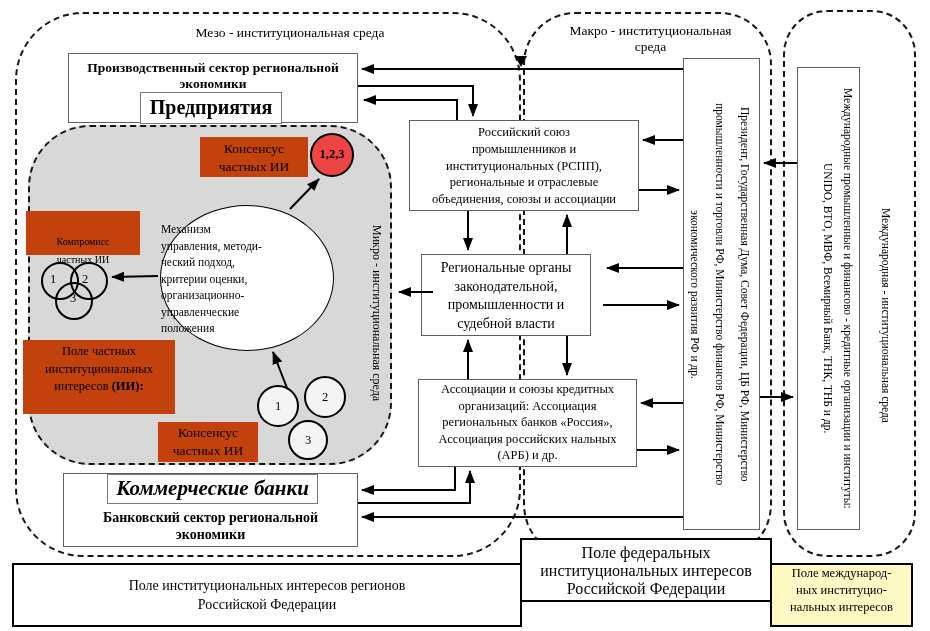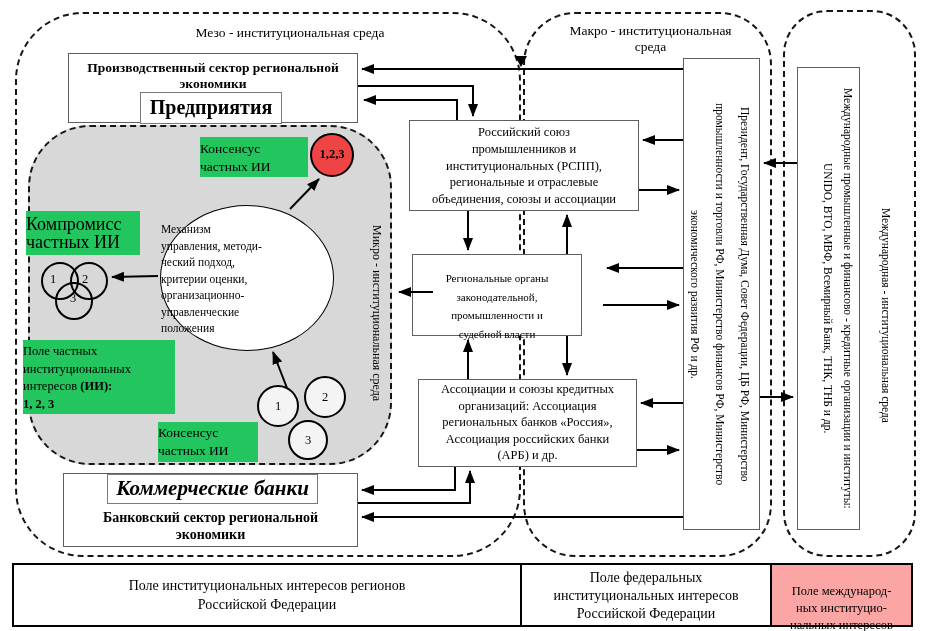--- a/index.html
+++ b/index.html
@@ -3,21 +3,21 @@
 <meta charset="utf-8">
 <style>
   html,body{margin:0;padding:0;background:#fff;}
   #stage{
     position:relative;width:930px;height:631px;background:#ffffff;
     font-family:"Liberation Serif","DejaVu Serif",serif;color:#000;overflow:hidden;
   }
   .abs{position:absolute;box-sizing:border-box;}
   .dashed{position:absolute;box-sizing:border-box;border:2.6px dashed #151515;background:transparent;}
   .box{position:absolute;box-sizing:border-box;background:#fff;border:1.4px solid #5f5f5f;text-align:center;}
-  .patch{position:absolute;box-sizing:border-box;background:#22c55e;text-align:left;}
+  .patch{position:absolute;box-sizing:border-box;background:#c2410c;text-align:center;}
   .circle{position:absolute;box-sizing:border-box;border-radius:50%;border:2.3px solid #000;background:#ef4444;text-align:center;}
   .vtext{writing-mode:vertical-rl;text-orientation:mixed;text-align:center;}
   .ctr{text-align:center;}
   svg{display:block;}
   #arrows{position:absolute;left:0;top:0;z-index:60;pointer-events:none;}
   .lvl1{z-index:5}.lvl2{z-index:10}.lvl3{z-index:20}.lvl4{z-index:30}
 </style>
 </head>
 <body>
 
@@ -51,36 +51,35 @@
   <div class="abs lvl4" style="left:160px;top:205px;width:174px;height:146px;border:1.6px solid #000;border-radius:50%;background:#fff;font-size:11.5px;line-height:16.5px;padding-top:15px;">
     <div>Механизм</div>
     <div>управления, методи-</div>
     <div>ческий подход,</div>
     <div>критерии оценки,</div>
     <div>организационно-</div>
     <div>управленческие</div>
     <div>положения</div>
   </div>
 
-  <div class="patch lvl3" style="left:26px;top:211px;width:114px;height:44px;font-size:18px;line-height:18px;padding-top:4px;">
+  <div class="patch lvl3" style="left:26px;top:211px;width:114px;height:44px;font-size:10px;line-height:18px;padding-top:22px;">
     <div>Компромисс</div>
     <div>частных ИИ</div>
   </div>
   <div class="circle lvl3" style="left:41px;top:262px;width:38px;height:38px;background:transparent;border-width:2px;"></div>
   <div class="circle lvl3" style="left:70px;top:262px;width:38px;height:38px;background:transparent;border-width:2px;"></div>
   <div class="circle lvl3" style="left:55px;top:282px;width:38px;height:38px;background:transparent;border-width:2px;"></div>
   <div class="abs lvl4" style="left:50px;top:272px;font-size:12.5px;">1</div>
   <div class="abs lvl4" style="left:82px;top:272px;font-size:12.5px;">2</div>
   <div class="abs lvl4" style="left:70px;top:291px;font-size:12.5px;">3</div>
 
   <div class="patch lvl3" style="left:23px;top:340px;width:152px;height:74px;font-size:12.5px;line-height:17.5px;padding-top:3px;">
     <div>Поле частных</div>
     <div>институциональных</div>
     <div><span>интересов </span><b>(ИИ):</b></div>
-    <div style="font-weight:bold;">1, 2, 3</div>
   </div>
 
   <div class="patch lvl3" style="left:158px;top:422px;width:100px;height:40px;font-size:13.5px;line-height:18px;padding-top:2px;">
     <div>Консенсус</div>
     <div>частных ИИ</div>
   </div>
   <div class="circle lvl3" style="left:257px;top:385px;width:42px;height:42px;background:#f4f4f4;font-size:12.5px;line-height:38px;">1</div>
   <div class="circle lvl3" style="left:304px;top:376px;width:42px;height:42px;background:#f4f4f4;font-size:12.5px;line-height:38px;">2</div>
   <div class="circle lvl3" style="left:288px;top:420px;width:40px;height:40px;background:#f4f4f4;font-size:12.5px;line-height:36px;">3</div>
 
@@ -91,50 +90,50 @@
   <div class="box lvl4" style="left:107px;top:474px;width:211px;height:30px;border-color:#7a7a7a;font-weight:bold;font-size:21px;line-height:27px;font-style:italic;">Коммерческие банки</div>
 
   <div class="box lvl4" style="left:409px;top:120px;width:230px;height:91px;font-size:12.5px;line-height:16.8px;padding-top:3px;">
     <div>Российский союз</div>
     <div>промышленников и</div>
     <div>институциональных (РСПП),</div>
     <div>региональные и отраслевые</div>
     <div>объединения, союзы и ассоциации</div>
   </div>
 
-  <div class="box lvl4" style="left:412px;top:254px;width:170px;height:82px;font-size:11px;line-height:18.5px;padding-top:14px;">
+  <div class="box lvl4" style="left:421px;top:254px;width:170px;height:82px;font-size:14px;line-height:18.5px;padding-top:4px;">
     <div>Региональные органы</div>
     <div>законодательной,</div>
     <div>промышленности и</div>
     <div>судебной власти</div>
   </div>
 
   <div class="box lvl4" style="left:418px;top:379px;width:219px;height:88px;font-size:12.5px;line-height:16.6px;padding-top:1px;">
     <div>Ассоциации и союзы кредитных</div>
     <div>организаций: Ассоциация</div>
     <div>региональных банков «Россия»,</div>
-    <div>Ассоциация российских банки</div>
+    <div>Ассоциация российских нальных</div>
     <div>(АРБ) и др.</div>
   </div>
 
   <div class="box vtext lvl4" style="left:683px;top:58px;width:77px;height:472px;font-size:11.5px;line-height:25px;padding:4px 2px;">Президент, Государственная Дума, Совет Федерации, ЦБ РФ, Министерство промышленности и торговли РФ, Министерство финансов РФ, Министерство экономического развития РФ и др.</div>
 
   <div class="box vtext lvl4" style="left:797px;top:67px;width:63px;height:463px;font-size:11.5px;line-height:20px;padding:4px 1px;">Международные промышленные и финансово - кредитные организации и институты: UNIDO, ВТО, МВФ, Всемирный Банк, ТНК, ТНБ и др.</div>
   <div class="abs vtext lvl3" style="left:862px;top:150px;width:30px;height:330px;font-size:11.5px;">Международная - институциональная среда</div>
 
   <div class="abs ctr lvl3" style="left:12px;top:563px;width:510px;height:64px;border:2px solid #000;font-size:14px;line-height:19px;padding-top:11px;background:#fff;">
     <div>Поле институциональных интересов регионов</div>
     <div>Российской Федерации</div>
   </div>
-  <div class="abs ctr lvl3" style="left:520px;top:563px;width:252px;height:64px;border:2px solid #000;font-size:14px;line-height:18px;padding-top:4px;background:#fff;">
+  <div class="abs ctr lvl3" style="left:520px;top:538px;width:252px;height:64px;border:2px solid #000;font-size:16px;line-height:18px;padding-top:4px;background:#fff;">
     <div>Поле федеральных</div>
     <div>институциональных интересов</div>
     <div>Российской Федерации</div>
   </div>
-  <div class="abs ctr lvl3" style="left:770px;top:563px;width:143px;height:64px;border:2px solid #000;font-size:12.5px;line-height:17px;padding-top:18px;background:#fca5a5;">
+  <div class="abs ctr lvl3" style="left:770px;top:563px;width:143px;height:64px;border:2px solid #000;font-size:12.5px;line-height:17px;padding-top:0;background:#fef9c3;">
     <div>Поле международ-</div>
     <div>ных институцио-</div>
     <div>нальных интересов</div>
   </div>
 
   <svg id="arrows" width="930" height="631" viewBox="0 0 930 631">
     <defs>
       <marker id="ah" markerUnits="userSpaceOnUse" markerWidth="14" markerHeight="11" refX="12" refY="5.5" orient="auto">
         <polygon points="0,0.5 13,5.5 0,10.5" fill="#000"></polygon>
       </marker>

